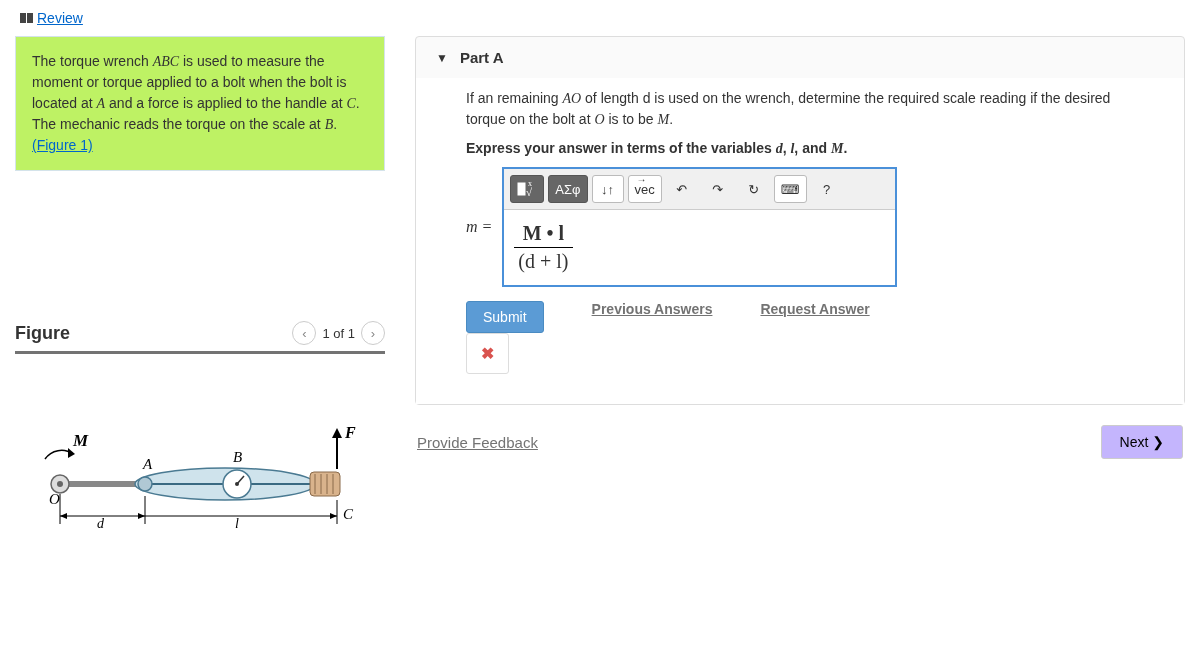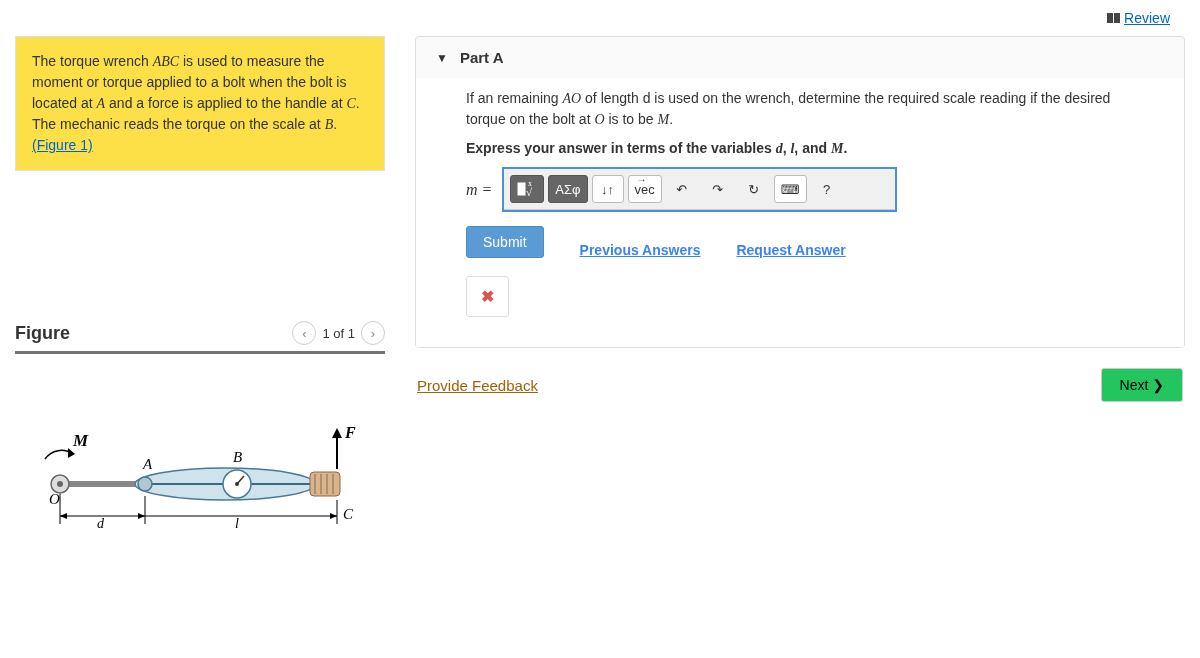--- a/index.html
+++ b/index.html
@@ -1,24 +1,24 @@
 <!DOCTYPE html>
 <html><head>
   <meta charset="utf-8">
   <style>
     * { box-sizing: border-box; margin: 0; padding: 0; }
     body { font-family: Arial, Helvetica, sans-serif; font-size: 14px; color: #333; background: #fff; width: 1200px; }
-    .top-bar { display: flex; justify-content: flex-end; padding: 10px 30px; }
+    .top-bar { display: flex; padding: 10px 20px; }
     .review-link { color: #0066cc; text-decoration: underline; font-size: 14px; display: flex; align-items: center; gap: 4px; }
     .review-icon { display: inline-flex; gap: 1px; }
     .review-icon span { width: 6px; height: 10px; background: #444; display: inline-block; }
     .main { display: flex; gap: 30px; padding: 0 15px; }
     .left-col { width: 370px; flex-shrink: 0; }
     .right-col { flex: 1; }
-    .problem-box { background: #fde047; border: 1px solid #d4e3ea; padding: 14px 16px; font-size: 14px; line-height: 1.5; margin-bottom: 150px; }
+    .problem-box { background: #bef264; border: 1px solid #d4e3ea; padding: 14px 16px; font-size: 14px; line-height: 1.5; margin-bottom: 150px; }
     .problem-box a { color: #0066cc; text-decoration: underline; }
     .italic { font-style: italic; font-family: 'Times New Roman', serif; }
     .figure-section { }
     .figure-header { display: flex; justify-content: space-between; align-items: center; padding-bottom: 6px; border-bottom: 3px solid #737373; }
     .figure-title { font-size: 18px; font-weight: bold; }
     .figure-nav { display: flex; align-items: center; gap: 6px; font-size: 13px; }
     .nav-arrow { width: 24px; height: 24px; border: 1px solid #ccc; border-radius: 50%; display: flex; align-items: center; justify-content: center; color: #888; background: #fff; cursor: pointer; }
     .figure-img { margin-top: 60px; padding: 10px; }
     .part-box { border: 1px solid #ddd; border-radius: 4px; background: #fafafa; margin-bottom: 20px; }
     .part-header { padding: 12px 20px; display: flex; align-items: center; gap: 12px; font-weight: bold; font-size: 15px; }
@@ -30,28 +30,28 @@
     .mlabel { font-style: italic; font-family: 'Times New Roman', serif; font-size: 16px; }
     .editor { border: 2px solid #4a90d9; width: 395px; }
     .toolbar { background: #f0f0f0; border-bottom: 1px solid #ccc; padding: 6px; display: flex; gap: 4px; align-items: center; }
     .tool-btn { border: 1px solid #bbb; background: #fff; border-radius: 3px; height: 28px; min-width: 32px; padding: 0 6px; display: flex; align-items: center; justify-content: center; font-size: 13px; cursor: pointer; }
     .tool-btn.dark { background: #666; color: #fff; border-color: #555; }
     .tool-btn.noborder { border: none; background: transparent; }
     .editor-input { padding: 12px 10px; font-family: 'Times New Roman', serif; font-size: 20px; min-height: 60px; }
     .fraction { display: inline-block; text-align: center; vertical-align: middle; }
     .fraction .num { border-bottom: 1.5px solid #000; padding: 0 4px 2px 4px; font-weight: bold; }
     .fraction .den { padding: 2px 4px 0 4px; }
-    .submit-row { display: flex; align-items: flex-end; gap: 4px; margin-bottom: 18px; }
+    .submit-row { display: flex; align-items: flex-start; gap: 16px; }
     .submit-btn { background: #5b9bd5; color: #fff; border: 1px solid #4a8bc2; padding: 7px 16px; font-size: 14px; border-radius: 3px; cursor: pointer; }
-    .link-action { color: #3b82f6; text-decoration: underline; font-size: 14px; cursor: pointer; font-weight: bold; padding-left: 32px; }
+    .link-action { color: #737373; text-decoration: underline; font-size: 14px; cursor: pointer; font-weight: bold; padding-left: 32px; }
     .feedback-box { border: 1px solid #ddd; padding: 10px 14px; display: inline-flex; align-items: center; gap: 8px; font-weight: bold; font-size: 14px; border-radius: 3px; }
     .x-icon { color: #d9534f; font-size: 16px; font-weight: bold; }
     .bottom-row { display: flex; justify-content: space-between; align-items: center; padding: 0 2px; }
-    .provide-feedback { color: #a16207; text-decoration: underline; font-size: 15px; cursor: pointer; }
-    .next-btn { background: #22c55e; border: 1px solid #ccc; padding: 8px 18px; font-size: 14px; border-radius: 3px; cursor: pointer; }
+    .provide-feedback { color: #737373; text-decoration: underline; font-size: 15px; cursor: pointer; }
+    .next-btn { background: #c4b5fd; border: 1px solid #ccc; padding: 8px 18px; font-size: 14px; border-radius: 3px; cursor: pointer; }
     .bold { font-weight: bold; }
     svg text { font-family: 'Times New Roman', serif; }
   </style>
 </head>
 <body>
 
 <div class="top-bar">
   <a href="#" class="review-link">
     <span class="review-icon">
         <span></span>
@@ -157,20 +157,26 @@
               <div class="tool-btn">↓↑</div>
               <div class="tool-btn">
                 <span style="position:relative;"><span style="position:absolute;top:-9px;left:2px;font-size:10px;">→</span><span>vec</span></span>
               </div>
               <div class="tool-btn noborder">↶</div>
               <div class="tool-btn noborder">↷</div>
               <div class="tool-btn noborder">↻</div>
               <div class="tool-btn">⌨</div>
               <div class="tool-btn noborder">?</div>
             </div>
+            <div class="editor-input">
+              <span class="fraction">
+                <div class="num">M • l</div>
+                <div class="den">(d + l)</div>
+              </span>
+            </div>
           </div>
         </div>
 
         <div class="submit-row">
           <button class="submit-btn">Submit</button>
           <a class="link-action">Previous Answers</a>
           <a class="link-action">Request Answer</a>
         </div>
 
         <div class="feedback-box">

